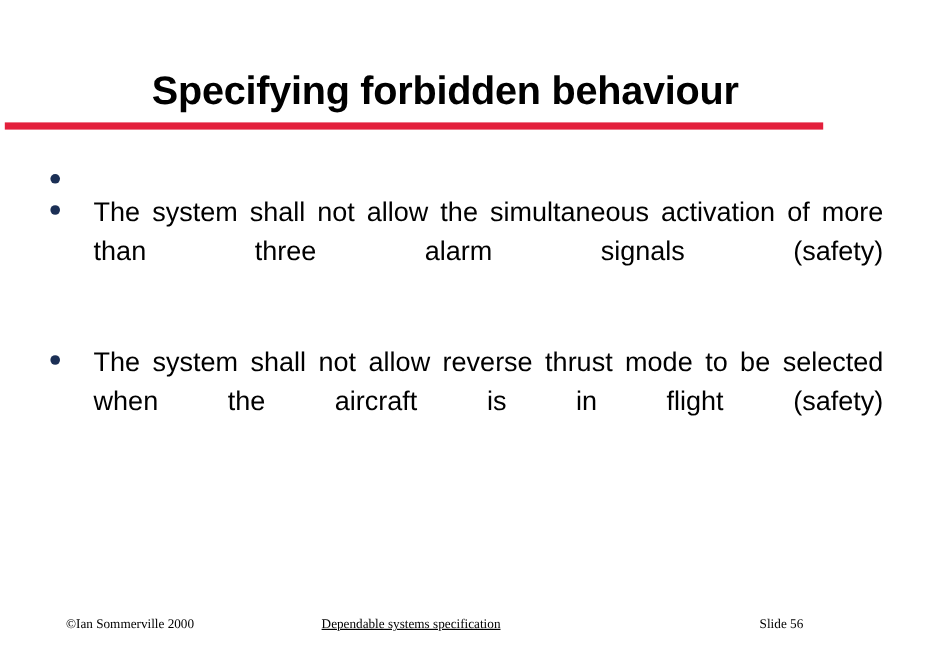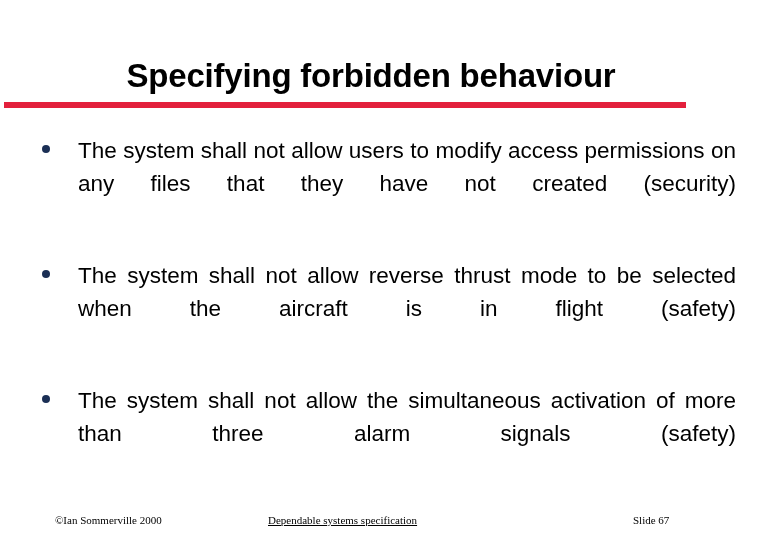--- a/index.html
+++ b/index.html
@@ -126,34 +126,33 @@
 
   <div class="title-block">
     <div class="slide-title">Specifying forbidden behaviour</div>
     <div class="title-rule"></div>
   </div>
 
   <div class="body-block">
 
     <div class="bullet-row">
       <span class="bullet-marker"></span>
-      <div class="bullet-text">The system shall not allow users to modify access permissions on any files that they have not created (security)</div>
+    </div>
+
+    <div class="bullet-row">
+      <span class="bullet-marker"></span>
+      <div class="bullet-text">The system shall not allow the simultaneous activation of more than three alarm signals (safety)</div>
     </div>
 
     <div class="bullet-row">
       <span class="bullet-marker"></span>
       <div class="bullet-text">The system shall not allow reverse thrust mode to be selected when the aircraft is in flight  (safety)</div>
     </div>
 
-    <div class="bullet-row">
-      <span class="bullet-marker"></span>
-      <div class="bullet-text">The system shall not allow the simultaneous activation of more than three alarm signals (safety)</div>
-    </div>
-
   </div>
 
   <div class="footer">
     <span class="footer-left">©Ian Sommerville 2000</span>
     <span class="footer-center">Dependable systems specification</span>
-    <span class="footer-right">Slide 67</span>
+    <span class="footer-right">Slide 56</span>
   </div>
 
 </div>
 
 </body></html>

